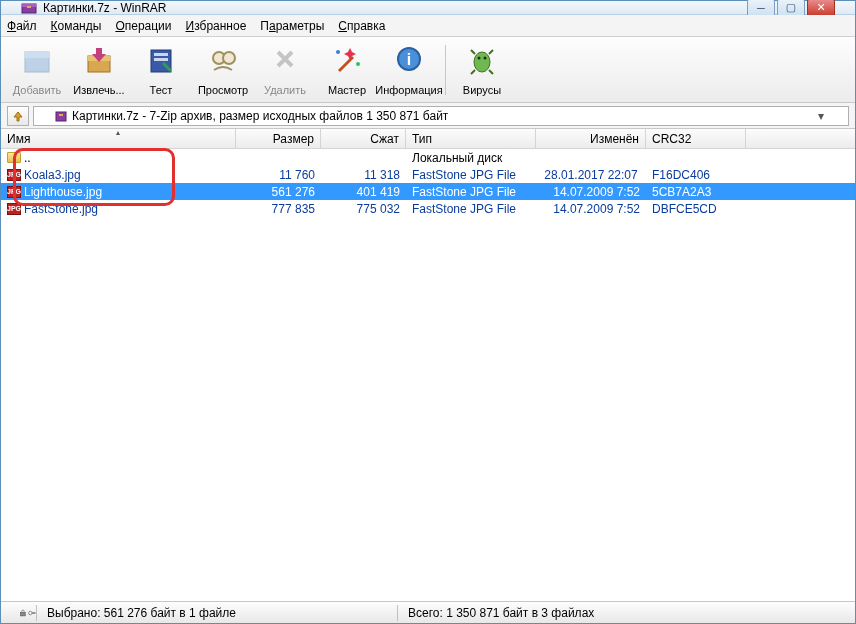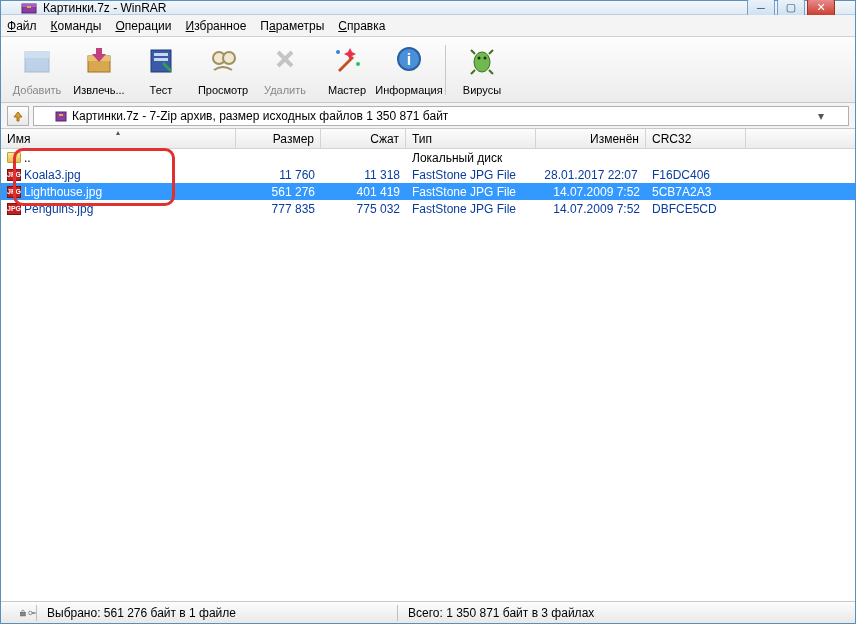--- a/index.html
+++ b/index.html
@@ -201,21 +201,21 @@
             </div>
             <div class="cell col-size" style="text-align:right">561 276</div>
             <div class="cell col-pack" style="text-align:right">401 419</div>
             <div class="cell col-type">FastStone JPG File</div>
             <div class="cell col-date" style="text-align:right">14.07.2009 7:52</div>
             <div class="cell col-crc">5CB7A2A3</div>
           </div>
           <div class="row file">
             <div class="cell col-name">
               <span class="jpg-icon">JPG</span>
-              <span>Penguins.jpg</span>
+              <span>FastStone.jpg</span>
             </div>
             <div class="cell col-size" style="text-align:right">777 835</div>
             <div class="cell col-pack" style="text-align:right">775 032</div>
             <div class="cell col-type">FastStone JPG File</div>
             <div class="cell col-date" style="text-align:right">14.07.2009 7:52</div>
             <div class="cell col-crc">DBFCE5CD</div>
           </div>
         </div>
     </div>
     <div class="highlight-box"></div>

